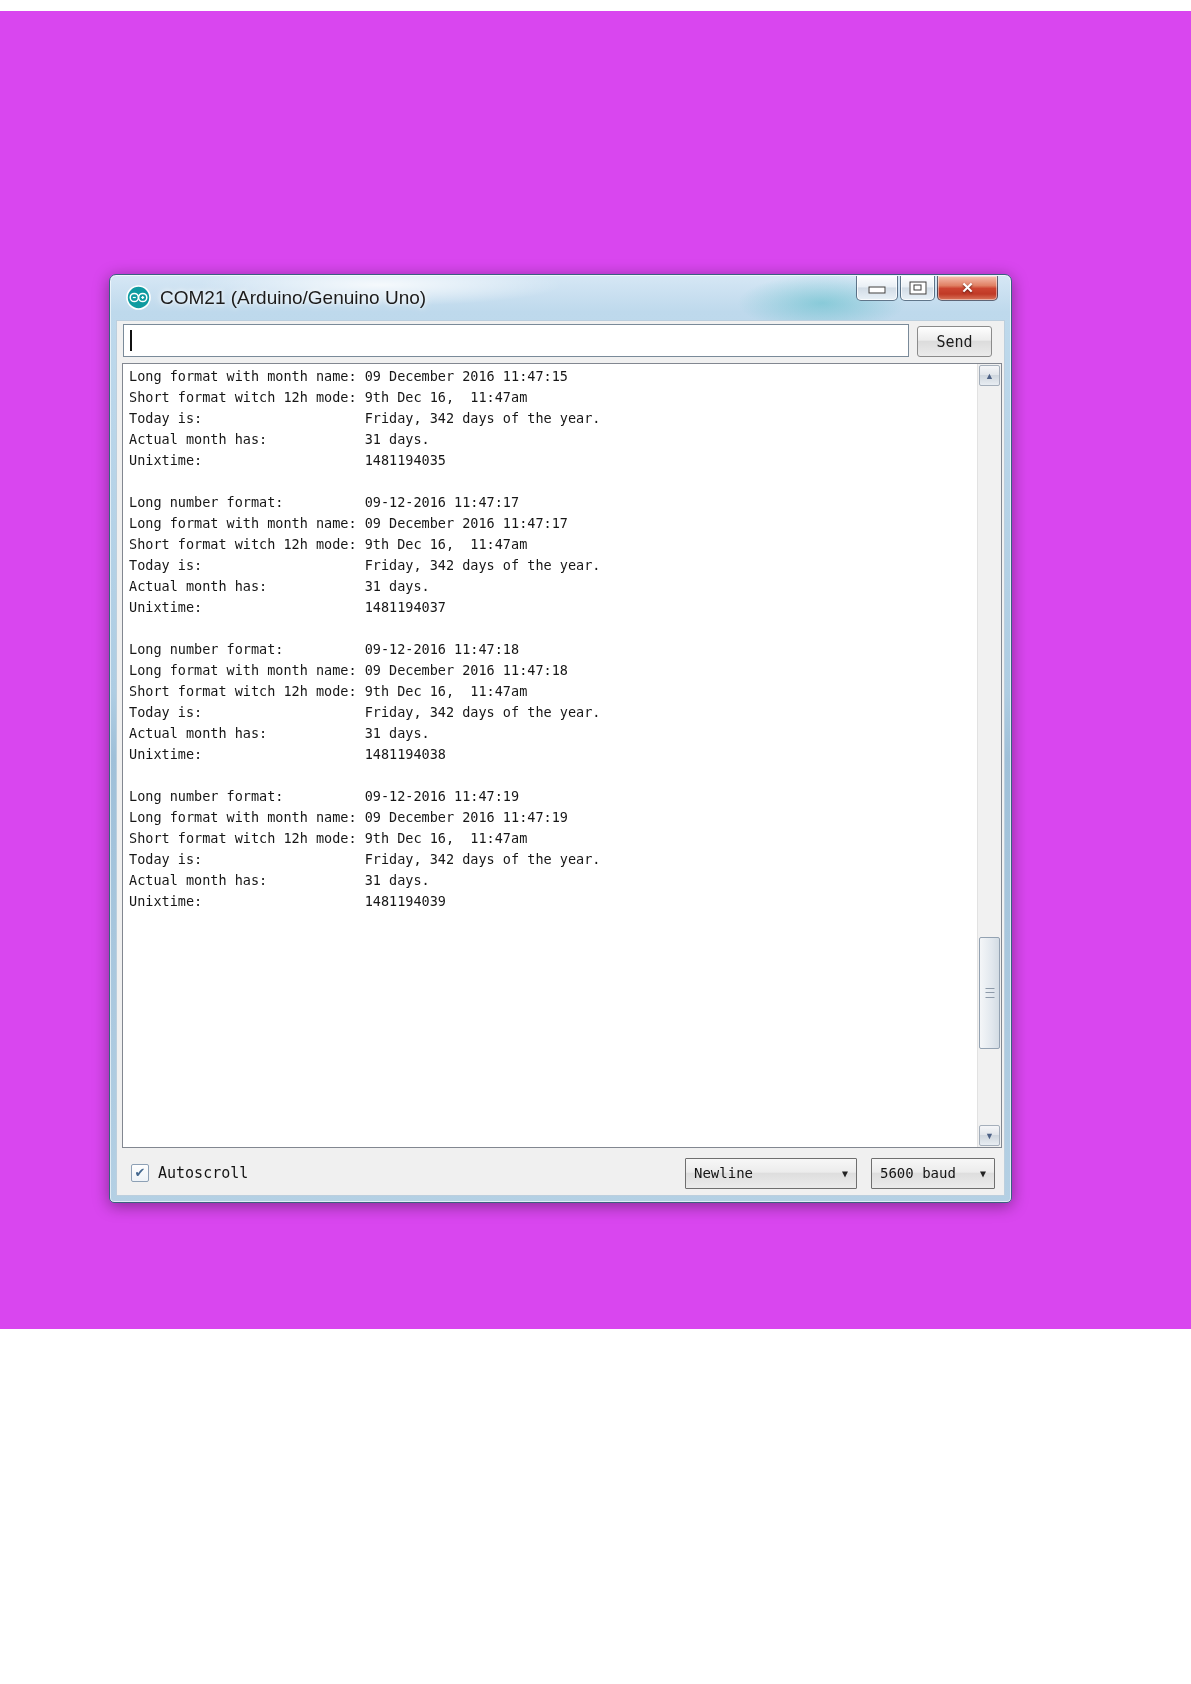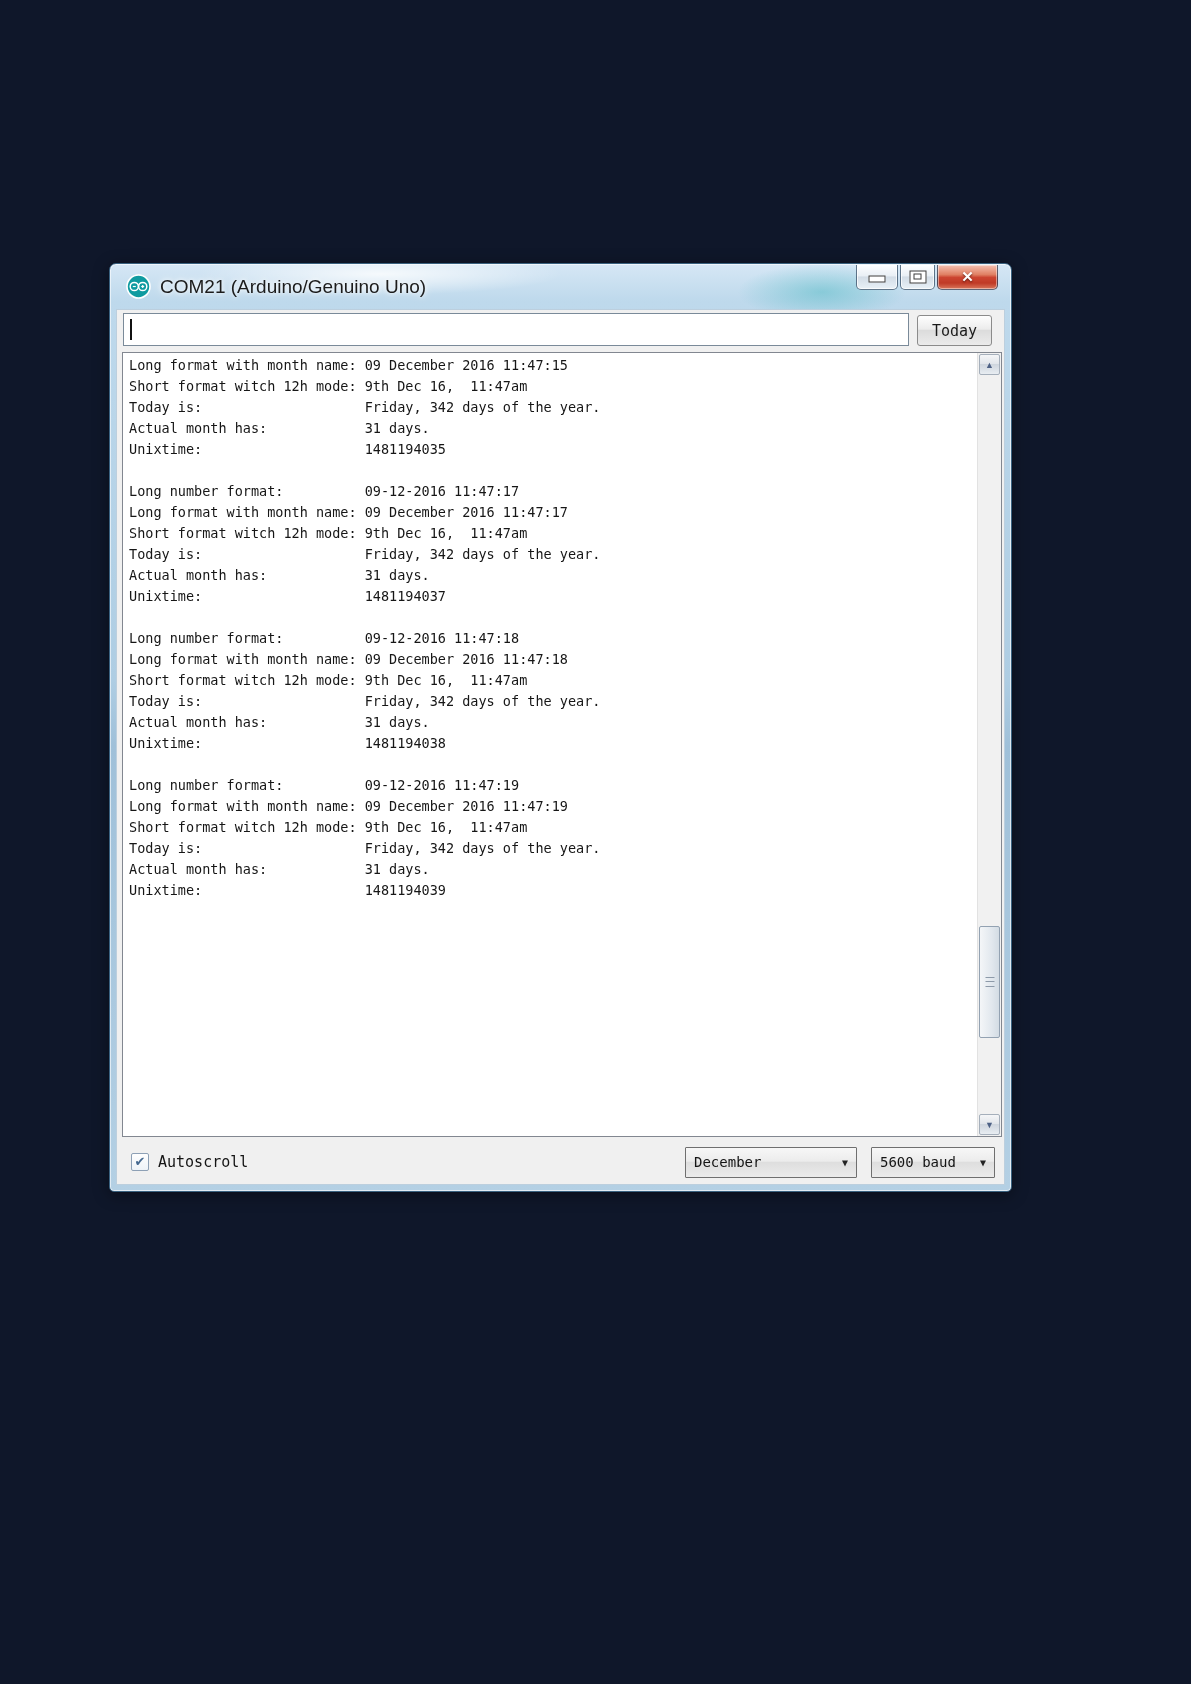--- a/index.html
+++ b/index.html
@@ -1,17 +1,17 @@
 <!DOCTYPE html>
 <html><head>
 <meta charset="utf-8">
 <style>
   html,body{margin:0;padding:0;background:#fff;}
-  .page{position:relative;width:1191px;height:1684px;background:#0f172a;overflow:hidden;
-        font-family:"Liberation Sans",sans-serif;}
+  .page{position:relative;width:1191px;height:1318px;background:#d946ef;overflow:hidden;
+        font-family:"Liberation Sans",sans-serif;margin-top:11px;}
 
   
   .window{position:absolute;left:109px;top:263px;width:901px;height:927px;
     border:1px solid #39617f;border-radius:7px 7px 5px 5px;
     background:
       radial-gradient(ellipse 120px 40px at 79% 28px, rgba(64,180,190,.45), transparent 70%),
       radial-gradient(ellipse 260px 30px at 30% 10px, rgba(255,255,255,.8), transparent 70%),
       linear-gradient(180deg,#d6e7f5 0%,#bed9ec 4%,#aecde3 45%,#9fc0d9 52%,#b4d0e4 100%);
     box-shadow:0 3px 16px rgba(0,0,0,.40), inset 0 0 0 1px rgba(255,255,255,.6);}
 
@@ -130,21 +130,21 @@
         </div>
       </div>
     </div>
 
     <div class="client">
 
       <div class="input-wrap">
         <input class="serial-input" type="text" value="" style="">
         <div class="caret"></div>
       </div>
-      <div class="send-btn">Today</div>
+      <div class="send-btn">Send</div>
 
       <div class="console">
         <pre class="console-pre">Long format with month name: 09 December 2016 11:47:15
 Short format witch 12h mode: 9th Dec 16,  11:47am
 Today is:                    Friday, 342 days of the year.
 Actual month has:            31 days.
 Unixtime:                    1481194035
 
 Long number format:          09-12-2016 11:47:17
 Long format with month name: 09 December 2016 11:47:17
@@ -180,21 +180,21 @@
         </div>
       </div>
 
       <div class="statusbar">
         <div class="checkbox">
           <span class="checkmark">✔</span>
         </div>
         <span class="autoscroll-label">Autoscroll</span>
         <div class="spacer"></div>
         <div class="combo combo-newline">
-          <span>December</span>
+          <span>Newline</span>
           <span class="combo-arrow">▼</span>
         </div>
         <div class="combo combo-baud">
           <span>5600 baud</span>
           <span class="combo-arrow">▼</span>
         </div>
       </div>
 
     </div>
   </div>

